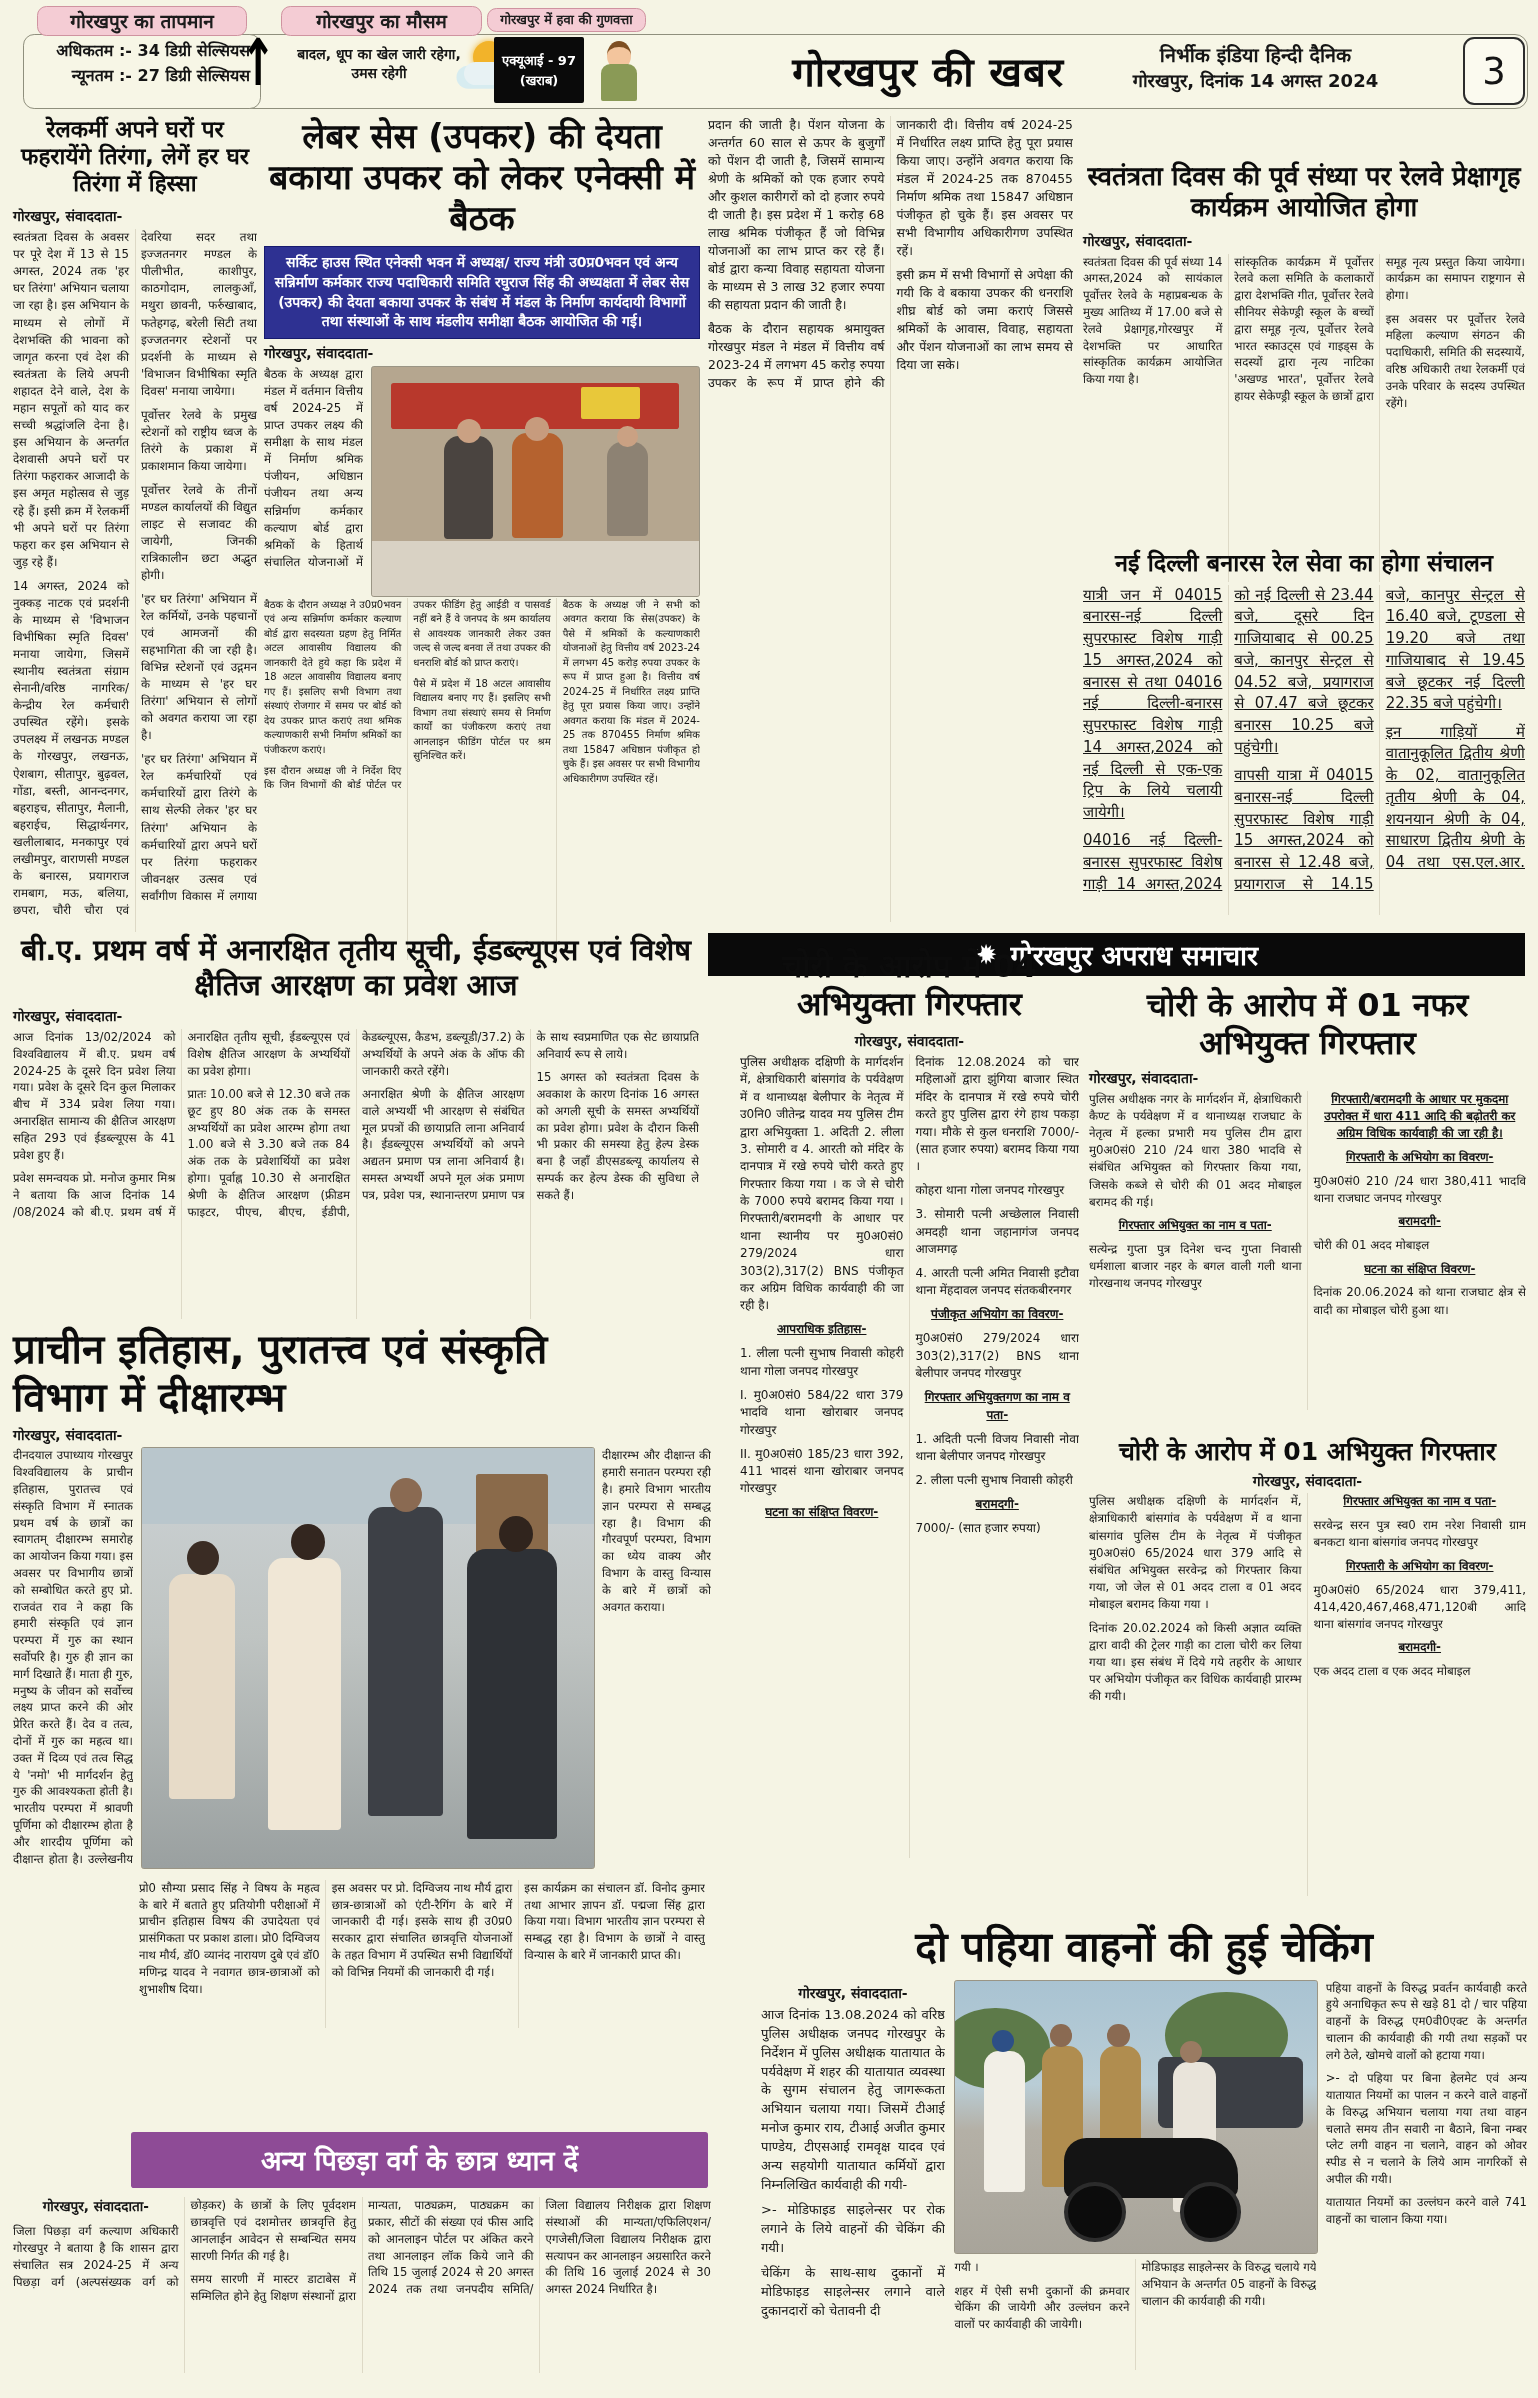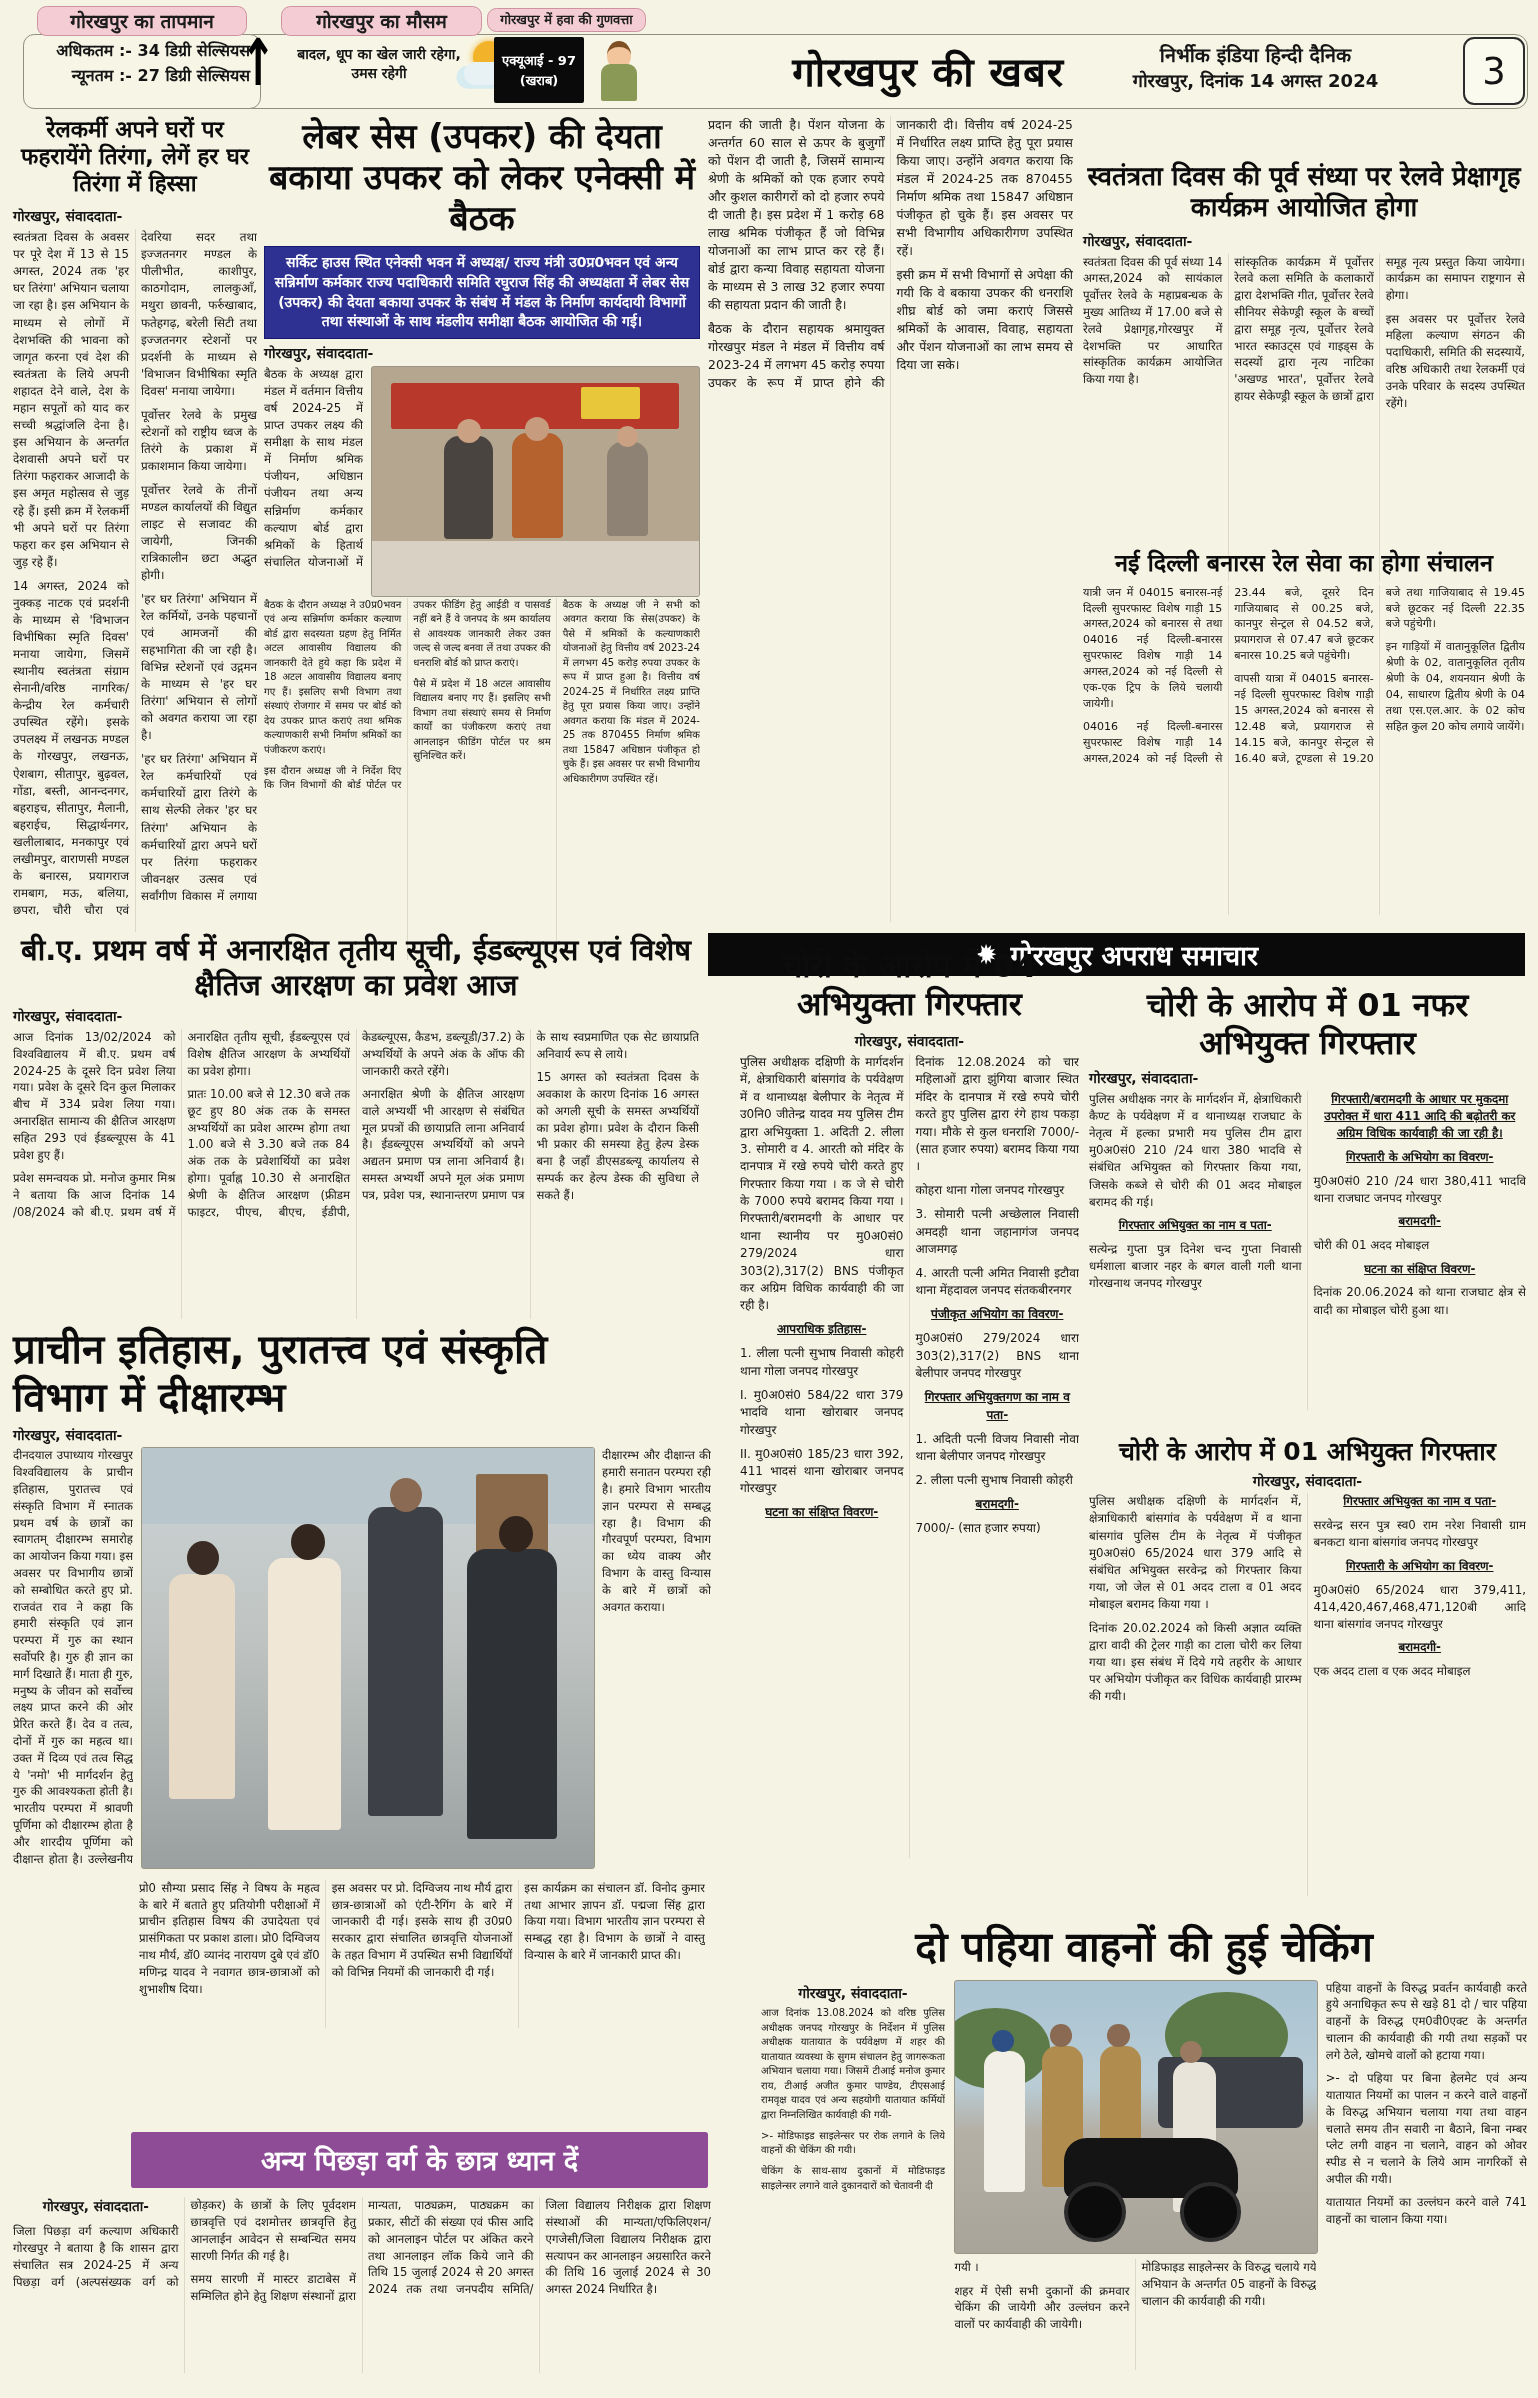--- a/index.html
+++ b/index.html
@@ -132,21 +132,21 @@
     <div class="byline" style="text-align:left;margin-top:7.5px;">गोरखपुर, संवाददाता-</div>
     <div class="cols" style="column-count:3;height:328px;font-size:11.6px;">
         <p>स्वतंत्रता दिवस की पूर्व संध्या 14 अगस्त,2024 को सायंकाल पूर्वोत्तर रेलवे के महाप्रबन्धक के मुख्य आतिथ्य में 17.00 बजे से रेलवे प्रेक्षागृह,गोरखपुर में देशभक्ति पर आधारित सांस्कृतिक कार्यक्रम आयोजित किया गया है।</p>
         <p>सांस्कृतिक कार्यक्रम में पूर्वोत्तर रेलवे कला समिति के कलाकारों द्वारा देशभक्ति गीत, पूर्वोत्तर रेलवे सीनियर सेकेण्ड्री स्कूल के बच्चों द्वारा समूह नृत्य, पूर्वोत्तर रेलवे भारत स्काउट्स एवं गाइड्स के सदस्यों द्वारा नृत्य नाटिका 'अखण्ड भारत', पूर्वोत्तर रेलवे हायर सेकेण्ड्री स्कूल के छात्रों द्वारा समूह नृत्य प्रस्तुत किया जायेगा। कार्यक्रम का समापन राष्ट्रगान से होगा।</p>
         <p>इस अवसर पर पूर्वोत्तर रेलवे महिला कल्याण संगठन की पदाधिकारी, समिति की सदस्यायें, वरिष्ठ अधिकारी तथा रेलकर्मी एवं उनके परिवार के सदस्य उपस्थित रहेंगे।</p>
       </div>
   </div>
 
   <div class="abs" style="left:1083px;top:549px;width:442px;height:377px;">
     <div class="headline" style="font-size:23.4px;">नई दिल्ली बनारस रेल सेवा का होगा संचालन</div>
-    <div class="cols" style="column-count:3;height:330px;margin-top:7.5px;font-size:11px;">
+    <div class="cols" style="column-count:3;height:330px;margin-top:7.5px;font-size:15px;text-decoration:underline;">
         <p>यात्री जन में 04015 बनारस-नई दिल्ली सुपरफास्ट विशेष गाड़ी 15 अगस्त,2024 को बनारस से तथा 04016 नई दिल्ली-बनारस सुपरफास्ट विशेष गाड़ी 14 अगस्त,2024 को नई दिल्ली से एक-एक ट्रिप के लिये चलायी जायेगी।</p>
         <p>04016 नई दिल्ली-बनारस सुपरफास्ट विशेष गाड़ी 14 अगस्त,2024 को नई दिल्ली से 23.44 बजे, दूसरे दिन गाजियाबाद से 00.25 बजे, कानपुर सेन्ट्रल से 04.52 बजे, प्रयागराज से 07.47 बजे छूटकर बनारस 10.25 बजे पहुंचेगी।</p>
         <p>वापसी यात्रा में 04015 बनारस-नई दिल्ली सुपरफास्ट विशेष गाड़ी 15 अगस्त,2024 को बनारस से 12.48 बजे, प्रयागराज से 14.15 बजे, कानपुर सेन्ट्रल से 16.40 बजे, टूण्डला से 19.20 बजे तथा गाजियाबाद से 19.45 बजे छूटकर नई दिल्ली 22.35 बजे पहुंचेगी।</p>
         <p>इन गाड़ियों में वातानुकूलित द्वितीय श्रेणी के 02, वातानुकूलित तृतीय श्रेणी के 04, शयनयान श्रेणी के 04, साधारण द्वितीय श्रेणी के 04 तथा एस.एल.आर. के 02 कोच सहित कुल 20 कोच लगाये जायेंगे।</p>
       </div>
   </div>
 
   <div class="abs" style="left:13px;top:933px;width:686px;height:401px;">
     <div class="headline" style="font-size:29px;">बी.ए. प्रथम वर्ष में अनारक्षित तृतीय सूची, ईडब्ल्यूएस एवं विशेष क्षैतिज आरक्षण का प्रवेश आज</div>
     <div class="byline" style="text-align:left;">गोरखपुर, संवाददाता-</div>
@@ -258,21 +258,21 @@
         <p>जिला पिछड़ा वर्ग कल्याण अधिकारी गोरखपुर ने बताया है कि शासन द्वारा संचालित सत्र 2024-25 में अन्य पिछड़ा वर्ग (अल्पसंख्यक वर्ग को छोड़कर) के छात्रों के लिए पूर्वदशम छात्रवृत्ति एवं दशमोत्तर छात्रवृत्ति हेतु आनलाईन आवेदन से सम्बन्धित समय सारणी निर्गत की गई है।</p>
         <p>समय सारणी में मास्टर डाटाबेस में सम्मिलित होने हेतु शिक्षण संस्थानों द्वारा मान्यता, पाठ्यक्रम, पाठ्यक्रम का प्रकार, सीटों की संख्या एवं फीस आदि को आनलाइन पोर्टल पर अंकित करने तथा आनलाइन लॉक किये जाने की तिथि 15 जुलाई 2024 से 20 अगस्त 2024 तक तथा जनपदीय समिति/जिला विद्यालय निरीक्षक द्वारा शिक्षण संस्थाओं की मान्यता/एफिलिएशन/एगजेसी/जिला विद्यालय निरीक्षक द्वारा सत्यापन कर आनलाइन अग्रसारित करने की तिथि 16 जुलाई 2024 से 30 अगस्त 2024 निर्धारित है।</p>
       </div>
   </div>
 
   <div class="abs" style="left:761px;top:1923px;width:766px;height:468px;">
     <div class="headline" style="font-size:41px;">दो पहिया वाहनों की हुई चेकिंग</div>
     <div style="display:flex;gap:9.4px;margin-top:7.5px;height:394px;">
       <div style="width:184px;flex-shrink:0;">
         <div class="byline" style="text-align:center;">गोरखपुर, संवाददाता-</div>
-        <div class="cols" style="column-count:1;height:362px;font-size:10px;">
+        <div class="cols" style="column-count:1;height:362px;font-size:13px;">
             <p>आज दिनांक 13.08.2024 को वरिष्ठ पुलिस अधीक्षक जनपद गोरखपुर के निर्देशन में पुलिस अधीक्षक यातायात के पर्यवेक्षण में शहर की यातायात व्यवस्था के सुगम संचालन हेतु जागरूकता अभियान चलाया गया। जिसमें टीआई मनोज कुमार राय, टीआई अजीत कुमार पाण्डेय, टीएसआई रामवृक्ष यादव एवं अन्य सहयोगी यातायात कर्मियों द्वारा निम्नलिखित कार्यवाही की गयी-</p>
             <p>&gt;- मोडिफाइड साइलेन्सर पर रोक लगाने के लिये वाहनों की चेकिंग की गयी।</p>
             <p>चेकिंग के साथ-साथ दुकानों में मोडिफाइड साइलेन्सर लगाने वाले दुकानदारों को चेतावनी दी</p>
           </div>
       </div>
       <div style="width:362px;flex-shrink:0;">
         <div class="photo" style="width:362px;height:272px;">
           <div class="ph" style="inset:0;background:linear-gradient(180deg,#a9c3d2 0%,#b9cdd6 38%,#b4b0a6 55%,#a8a49a 100%);"></div>
           <div class="ph" style="left:-4%;top:10%;width:30%;height:30%;background:#5d7a49;border-radius:50%;"></div>
           <div class="ph" style="left:58%;top:4%;width:34%;height:32%;background:#5d7a49;border-radius:50%;"></div>

